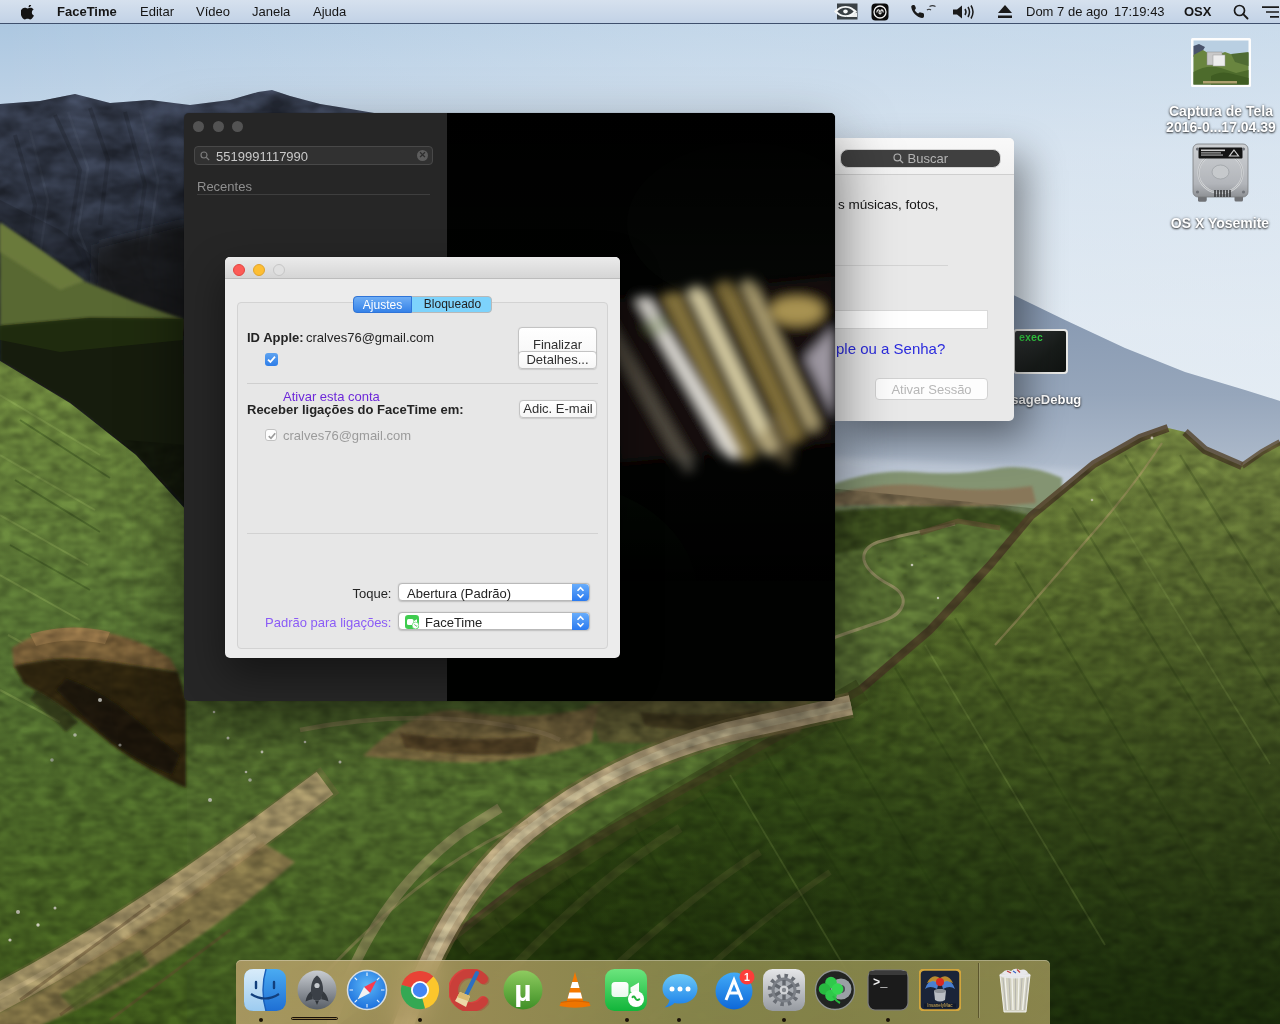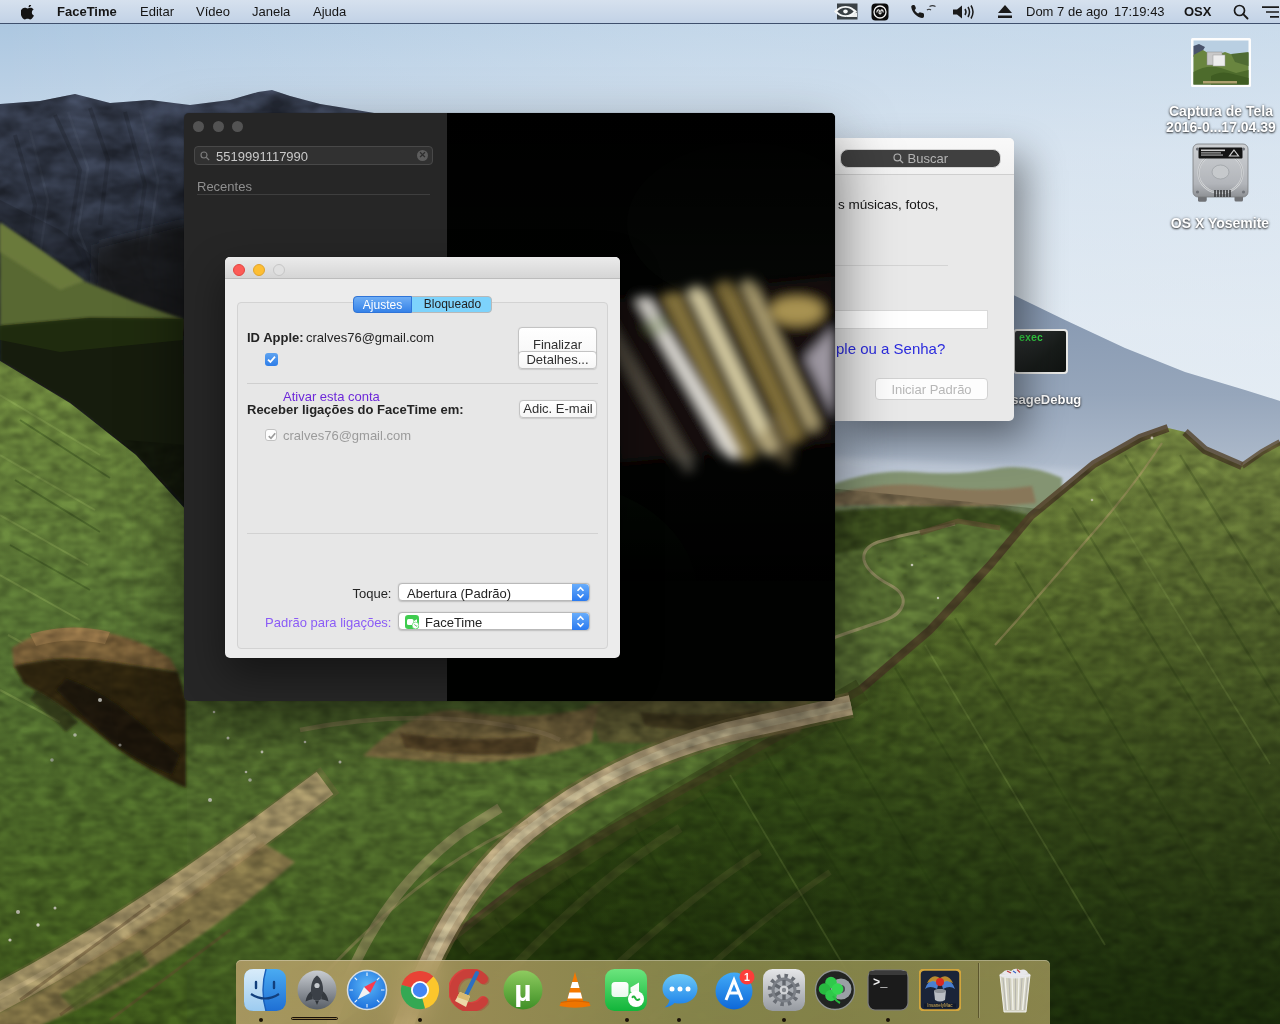--- a/index.html
+++ b/index.html
@@ -380,21 +380,21 @@
   <div style="position:absolute;left:5px;top:11px;width:161px;height:19px;background:#404040;border:1px solid #d6d6d6;border-radius:8px;color:#b4b4b4;text-align:center;line-height:17px;font-size:13px;">
     <svg width="11" height="11" viewBox="0 0 13 13" style="vertical-align:-1px">
         <circle cx="5.2" cy="5.2" r="4" fill="none" stroke="#b0b0b0" stroke-width="1.4"></circle>
         <path d="M8.2,8.2 L12,12" stroke="#b0b0b0" stroke-width="1.5"></path>
       </svg>
     Buscar</div>
   <div style="position:absolute;left:3px;top:59px;color:#161616;font-size:13.5px;">s músicas, fotos,</div>
   <div style="position:absolute;left:0;top:127px;width:113px;height:1px;background:#d4d4d4;"></div>
   <div style="position:absolute;left:0px;top:172px;width:153px;height:19px;background:#fff;border:1px solid #d9d9d9;border-left:none;"></div>
   <div style="position:absolute;left:1px;top:202px;color:#2b2bdd;font-size:15px;">ple ou a Senha?</div>
-  <div style="position:absolute;left:40px;top:239.5px;width:113px;height:22.5px;background:#fdfdfd;border:1px solid #d2d2d2;border-radius:4px;color:#b7b7b7;font-size:13px;text-align:center;line-height:21px;">Iniciar Padrão</div>
+  <div style="position:absolute;left:40px;top:239.5px;width:113px;height:22.5px;background:#fdfdfd;border:1px solid #d2d2d2;border-radius:4px;color:#b7b7b7;font-size:13px;text-align:center;line-height:21px;">Ativar Sessão</div>
 </div>
 
 <div id="ftwin">
   <div id="ftside">
     <div style="position:absolute;left:9px;top:7.5px;width:11px;height:11px;border-radius:50%;background:#535353;"></div>
     <div style="position:absolute;left:28.5px;top:7.5px;width:11px;height:11px;border-radius:50%;background:#535353;"></div>
     <div style="position:absolute;left:48px;top:7.5px;width:11px;height:11px;border-radius:50%;background:#535353;"></div>
     <div style="position:absolute;left:10px;top:33px;width:239px;height:19px;background:#313131;border:1px solid #484848;border-radius:4px;">
       <svg width="10" height="10" viewBox="0 0 12 12" style="position:absolute;left:5px;top:4px;opacity:.7">
           <circle cx="4.8" cy="4.8" r="3.6" fill="none" stroke="#9a9a9a" stroke-width="1.4"></circle>

